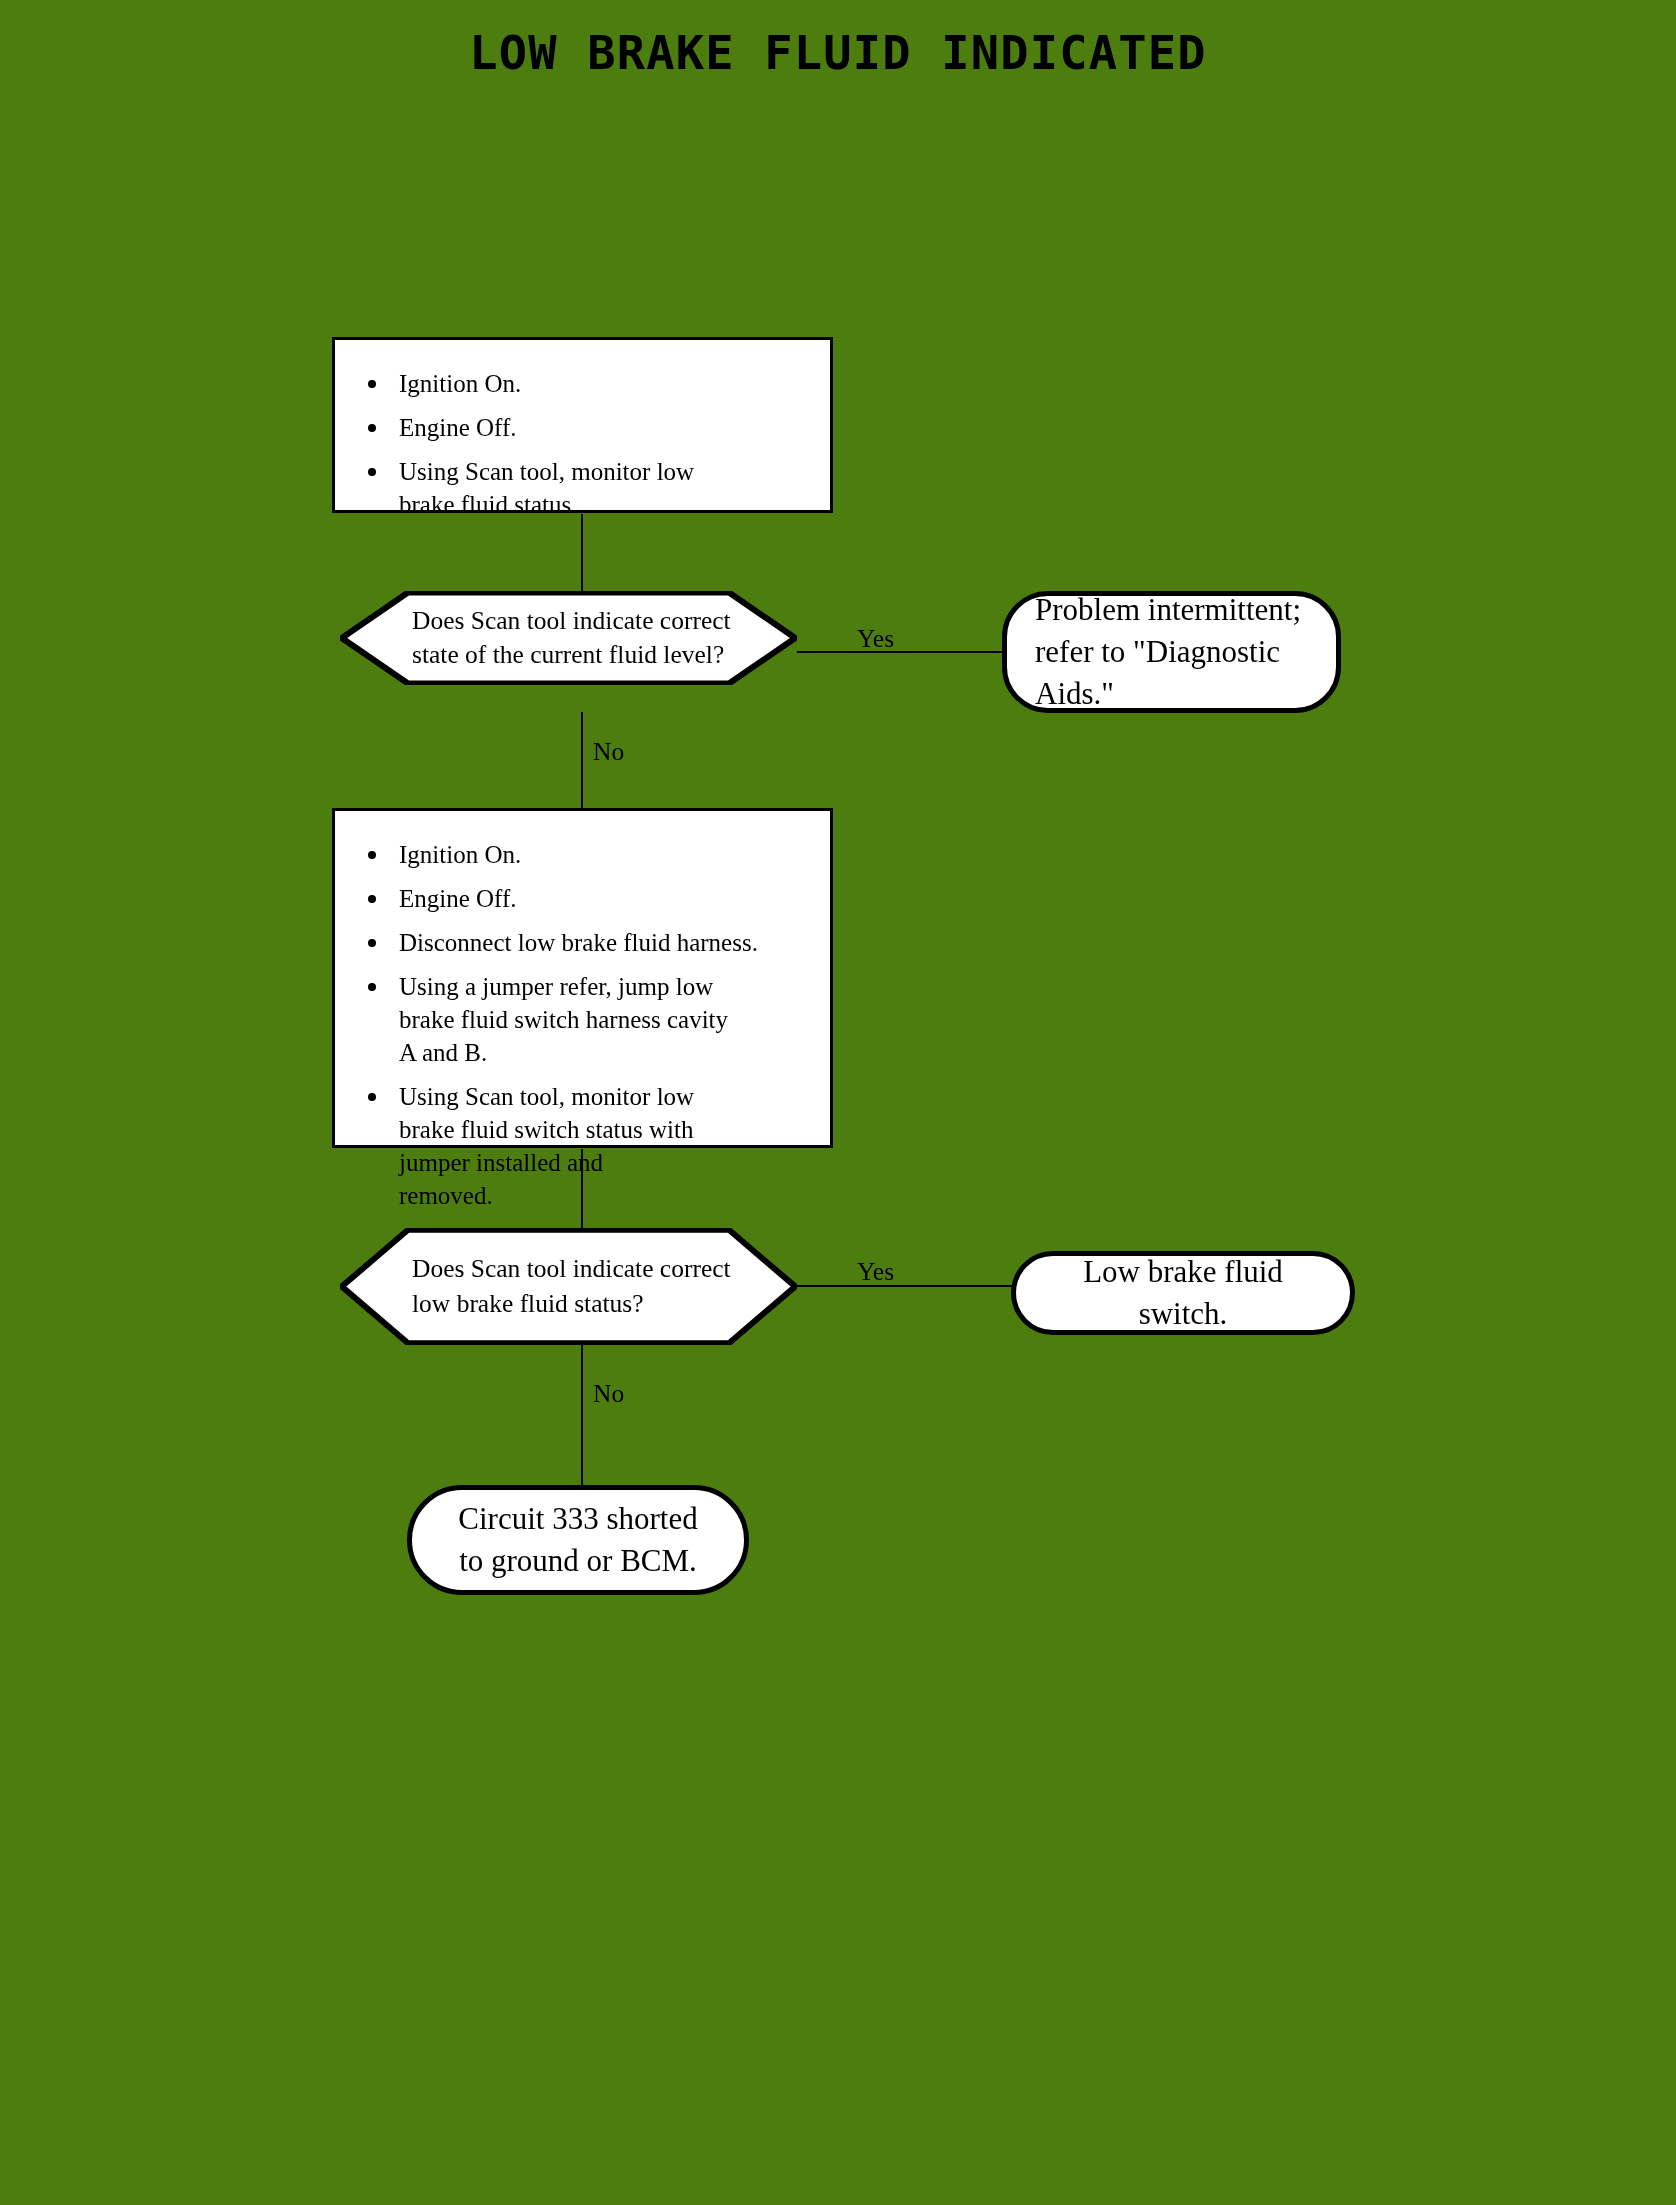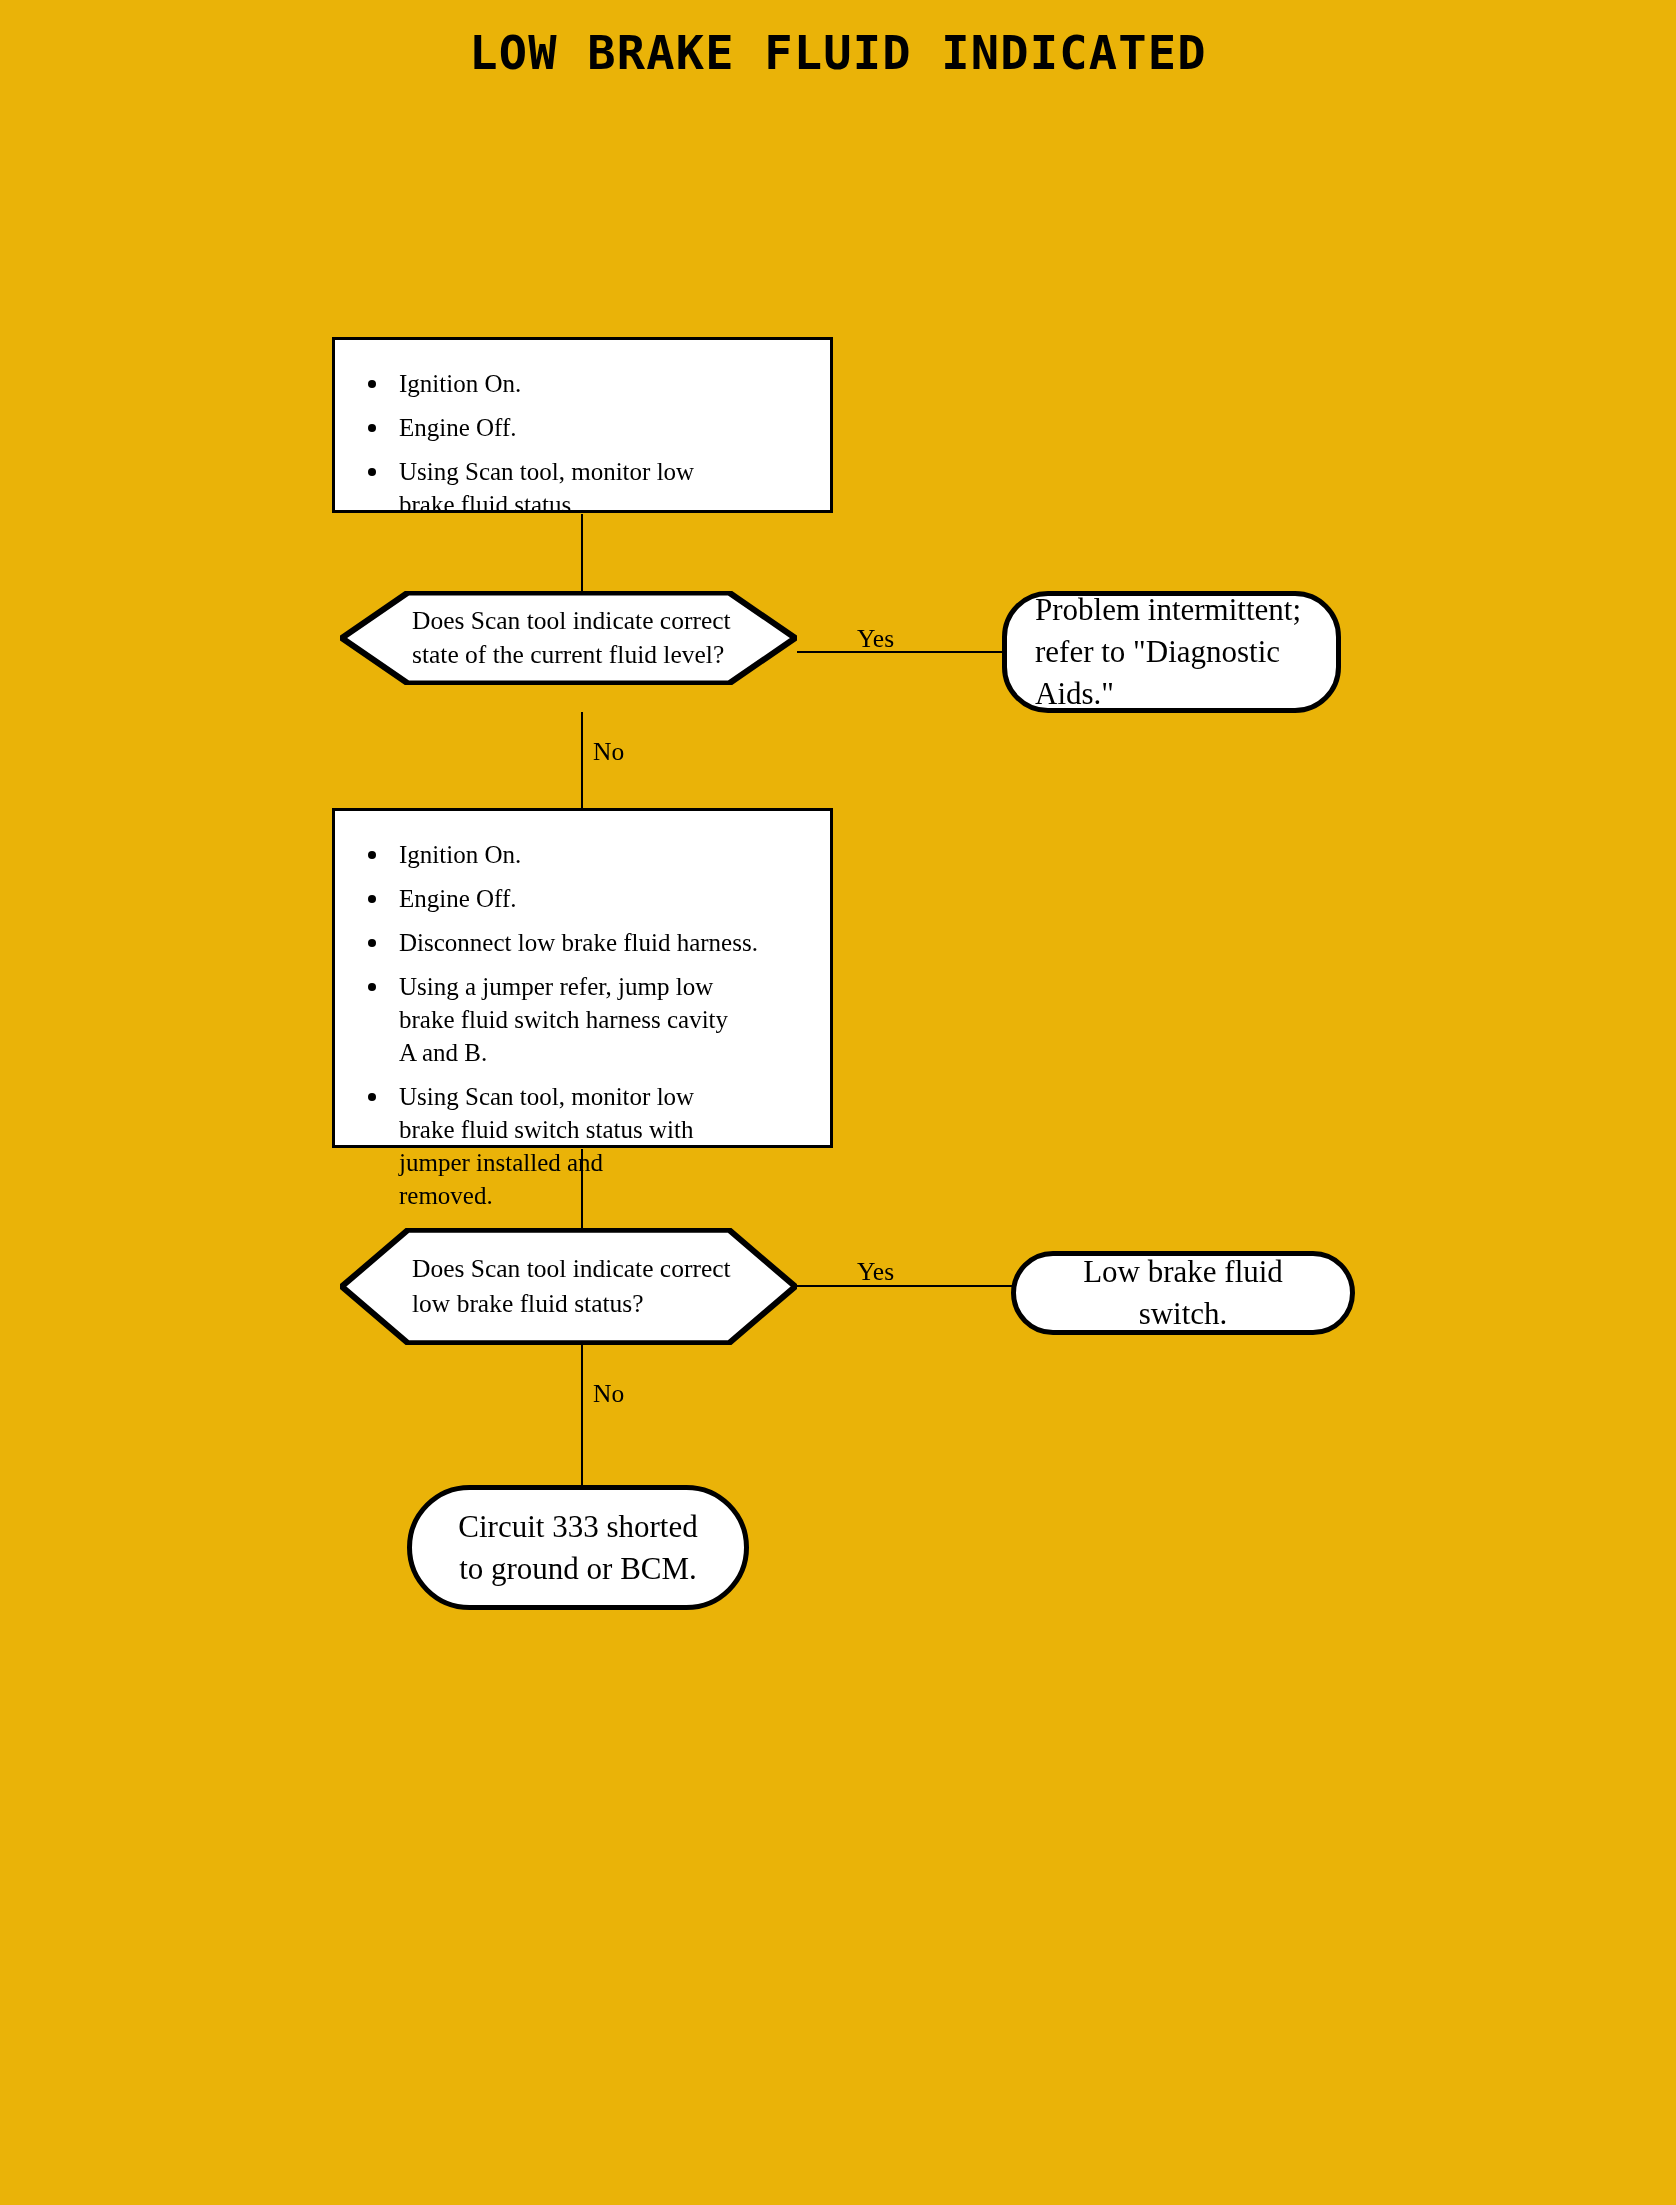--- a/index.html
+++ b/index.html
@@ -14,21 +14,21 @@
     font-family: "Liberation Serif", "DejaVu Serif", serif;
     color: #000000;
     overflow: hidden;
   }
 
   #page {
     position: absolute;
     left: 0; top: 0;
     width: 1676px;
     height: 2205px;
-    background: #eab308;
+    background: #4d7c0f;
   }
 
   
   #chart-title {
     position: absolute;
     left: 0;
     top: 29px;
     width: 1676px;
     text-align: center;
     font-family: "DejaVu Sans Mono", "Liberation Mono", monospace;
@@ -216,18 +216,18 @@
   <div class="conn-h" style="left:797px; top:1285px; width:216px;"></div>
   <div class="edge-label" style="left:857px; top:1259px;">Yes</div>
 
   <div class="node terminal pill-round align-center" style="left:1011px; top:1251px; width:344px; height:84px; padding:0 28px;">
     <div class="terminal-text align-center">Low brake fluid switch.</div>
   </div>
 
   <div class="conn-v" style="left:581px; top:1345px; height:146px;"></div>
   <div class="edge-label" style="left:593px; top:1381px;">No</div>
 
-  <div class="node terminal pill-round align-center" style="left:407px; top:1485px; width:342px; height:125px; padding:0 36px;">
+  <div class="node terminal pill-round align-center" style="left:407px; top:1485px; width:342px; height:110px; padding:0 36px;">
     <div class="terminal-text align-center">Circuit 333 shorted to ground or BCM.</div>
   </div>
 
 </div>
 
 
 </body></html>

